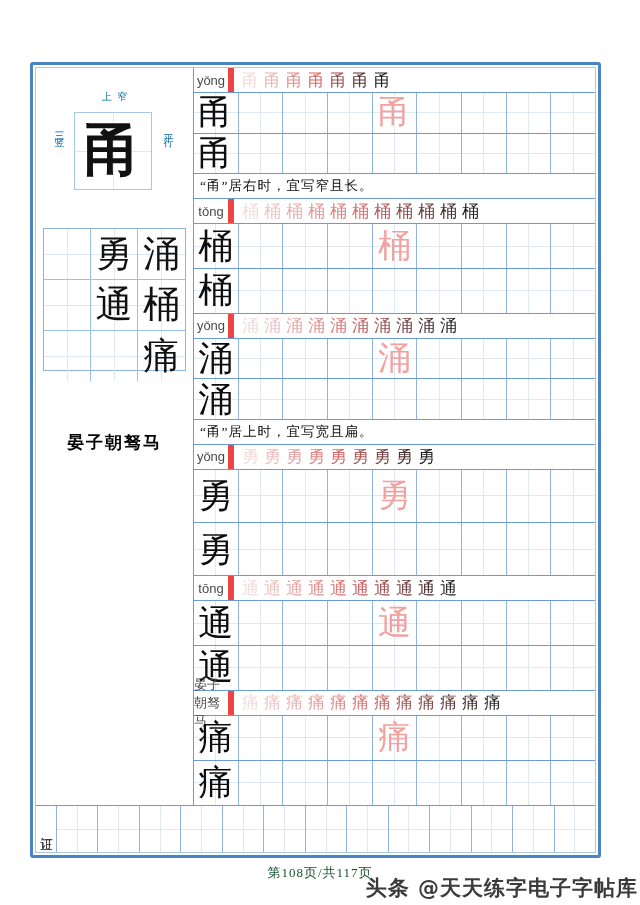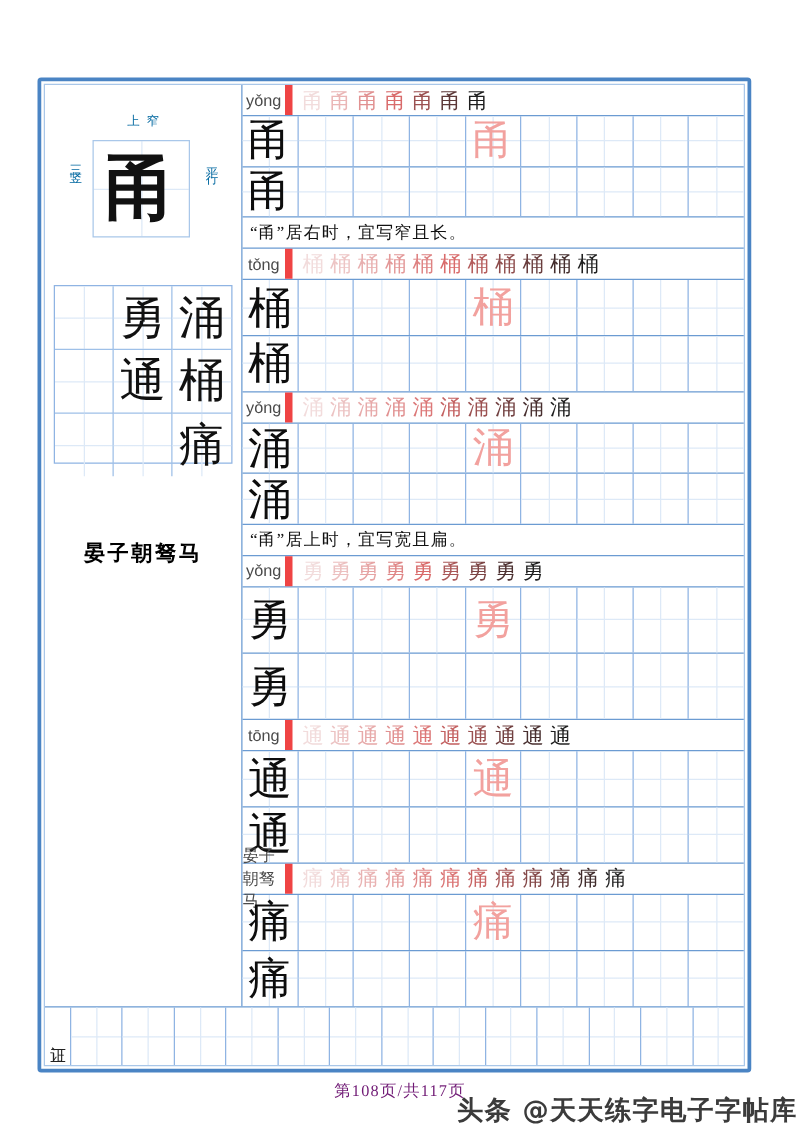--- a/index.html
+++ b/index.html
@@ -82,21 +82,21 @@
   .corr-label{
     width:21px;flex:none;border-right:1px solid #8fb4e3;box-sizing:border-box;
     display:flex;align-items:center;justify-content:center;
     writing-mode:vertical-rl;text-orientation:upright;font-size:12.5px;color:#222;letter-spacing:2px;
   }
   .ccell{flex:1;border-right:1px solid #8fb4e3;box-sizing:border-box;}
   .ccell:last-child{border-right:none;}
   
   .footer-page{
     position:absolute;left:0;right:0;top:864px;text-align:center;
-    font-size:13px;color:#701a75;letter-spacing:1px;
+    font-size:13px;color:#14532d;letter-spacing:1px;
     font-family:"Liberation Serif","DejaVu Serif",serif;
   }
   .watermark{
     position:absolute;right:2px;top:874px;
     font-family:"DejaVu Sans","Liberation Sans",sans-serif;font-weight:bold;
     font-size:21px;color:#3b3b3b;letter-spacing:1px;
     text-shadow:1px 1px 0 rgba(255,255,255,.45);
   }
 </style>
 </head>

